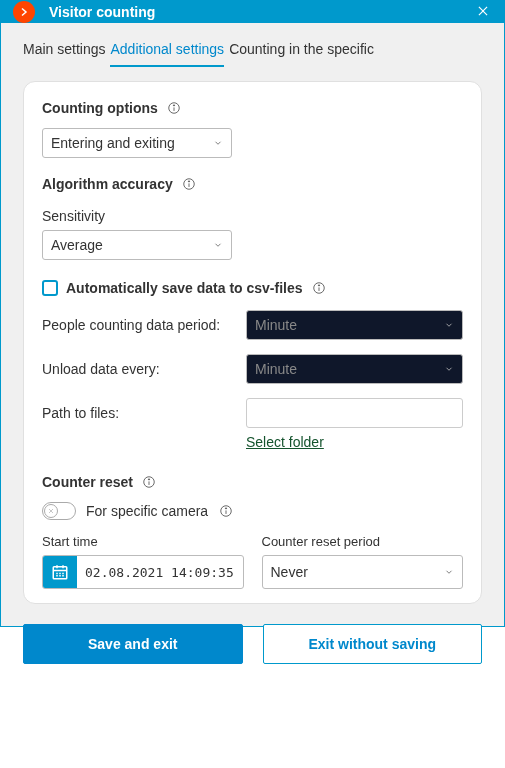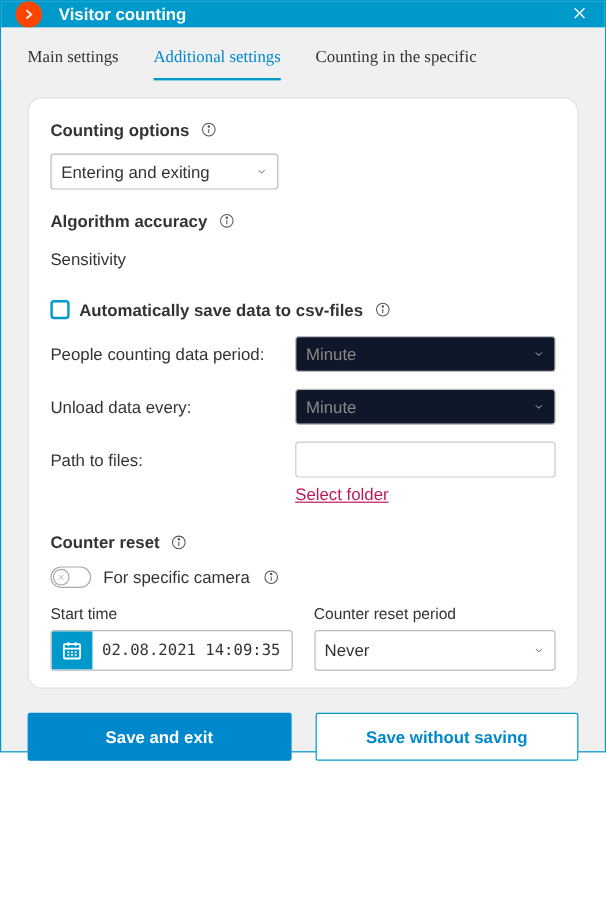--- a/index.html
+++ b/index.html
@@ -39,23 +39,22 @@
     margin-right: 14px;
   }
   .titlebar-icon svg { width: 12px; height: 12px; }
   .titlebar-title { font-weight: 600; font-size: 14px; flex: 1; }
   .titlebar-close { cursor: pointer; padding: 2px; }
   .titlebar-close svg { width: 14px; height: 14px; }
 
   .tabs {
     display: flex;
     padding: 18px 22px 0 22px;
-    gap: 29px;
+    gap: 5px;
     background: #f0f0f0;
-    font-family: Liberation Serif, serif;
   }
   .tab {
     padding-bottom: 8px;
     cursor: pointer;
     color: #333;
     border-bottom: 2px solid transparent;
   }
   .tab.active {
     color: #0088cc;
     border-bottom: 2px solid #0099cc;
@@ -143,21 +142,21 @@
     background: #fff;
     padding: 0 8px;
   }
 
   .link-below {
     text-align: left;
     padding-left: 204px;
     margin-top: 6px;
   }
   .link {
-    color: #be185d;
+    color: #14532d;
     text-decoration: underline;
     cursor: pointer;
   }
 
   .toggle {
     width: 34px; height: 18px;
     border: 1px solid #aaa;
     border-radius: 10px;
     background: #fff;
     position: relative;
@@ -255,20 +254,28 @@
           <svg viewBox="0 0 24 24" fill="none" stroke="#555" stroke-width="1.5">
               <circle cx="12" cy="12" r="9"></circle>
               <line x1="12" y1="11" x2="12" y2="17"></line>
               <circle cx="12" cy="7.5" r="1" fill="#555"></circle>
             </svg>
         </span>
       </div>
       <div class="row gap-lg mb10">
         <div style="flex:0 0 190px">
           <div class="mt4" style="margin-bottom:6px">Sensitivity</div>
+          <div class="select w190">
+            <span>Average</span>
+            <span class="chev">
+              <svg width="10" height="10" viewBox="0 0 24 24" fill="none" stroke="#666" stroke-width="2">
+                  <polyline points="6,9 12,15 18,9"></polyline>
+                </svg>
+            </span>
+          </div>
         </div>
       </div>
 
       <div style="height:10px"></div>
 
       <div class="checkbox bold mb14">
         <div class="checkbox-box"></div>
         <span class="checkbox-label">Automatically save data to csv-files</span>
         <span class="info-icon">
           <svg viewBox="0 0 24 24" fill="none" stroke="#555" stroke-width="1.5">
@@ -375,16 +382,16 @@
             </span>
           </div>
         </div>
       </div>
 
     </div>
   </div>
 
   <div class="footer">
     <div class="btn btn-primary">Save and exit</div>
-    <div class="btn btn-secondary">Save without saving</div>
+    <div class="btn btn-secondary">Exit without saving</div>
   </div>
 
 </div>
 
 </body></html>

